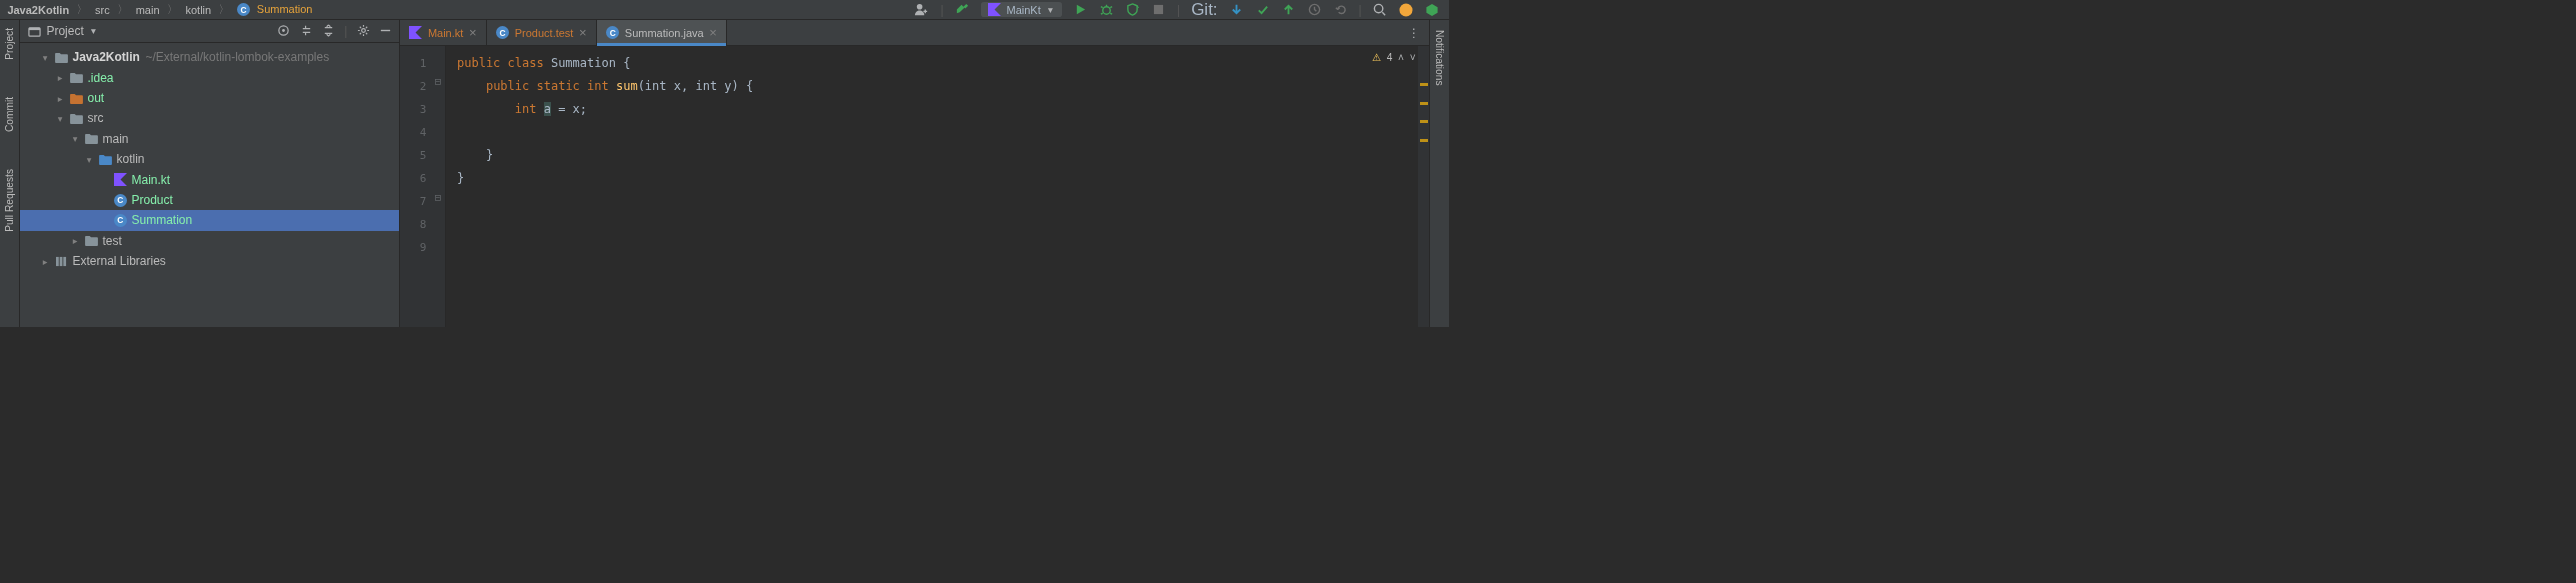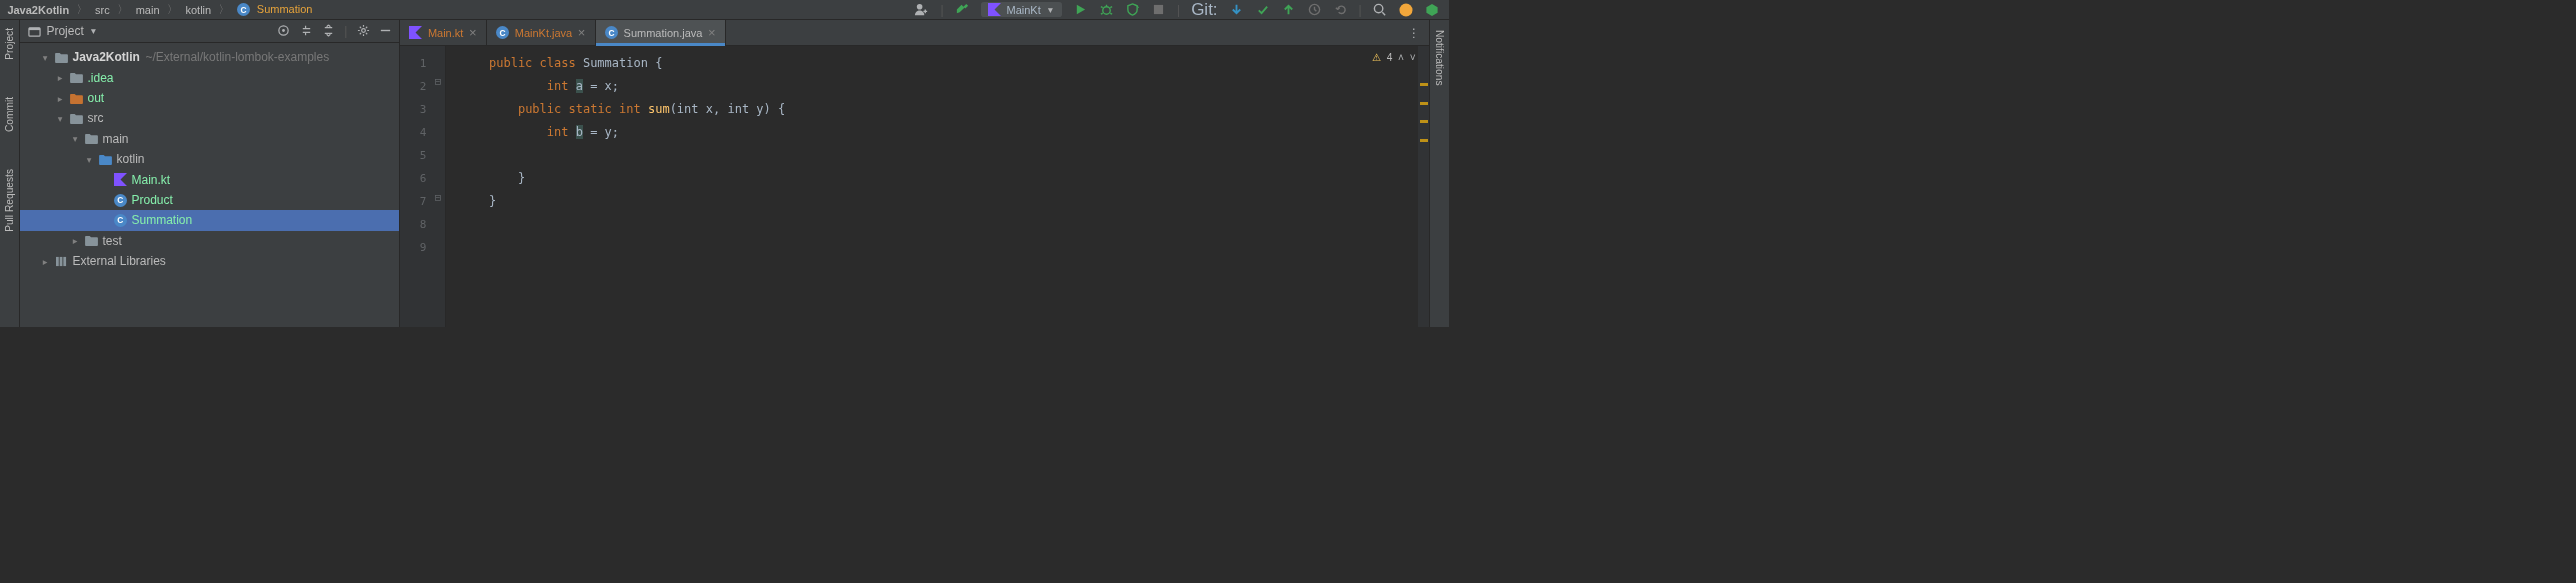--- a/index.html
+++ b/index.html
@@ -199,21 +199,21 @@
 .gutter-num { height: 23px; padding-right: 18.6px; line-height: 23px; }
 .gutter-mark { position: absolute; right: 3.7px; width: 9.3px; height: 9.3px; color: #606366; }
 .code {
   flex: 1;
   padding-top: 5.6px;
   font-family: "Menlo", "Consolas", monospace;
   font-size: 12px;
   color: #a9b7c6;
   padding-left: 11px;
 }
-.code-line { height: 23px; line-height: 23px; white-space: pre; margin-left: 32px; }
+.code-line { height: 23px; line-height: 23px; white-space: pre; }
 .kw { color: #cc7832; }
 .fn { color: #ffc66d; }
 .id-hl { background: #3b514d; }
 .errstrip {
   position: absolute;
   right: 0;
   top: 0;
   bottom: 0;
   width: 11px;
   background: #313335;
@@ -518,21 +518,21 @@
               <path d="M0 0h14L7 7l7 7H0z" fill="#7f52ff"></path>
             </svg>
           </span>
           <span class="tab-label orange">Main.kt</span>
           <span class="tab-close">×</span>
         </div>
         <div class="tab">
           <span style="display: inline-flex;">
             <span class="circle-c">C</span>
           </span>
-          <span class="tab-label orange">MainKt.java</span>
+          <span class="tab-label orange">Product.test</span>
           <span class="tab-close">×</span>
         </div>
         <div class="tab active">
           <span style="display: inline-flex;">
             <span class="circle-c">C</span>
           </span>
           <span class="tab-label">Summation.java</span>
           <span class="tab-close">×</span>
         </div>
       </div>
@@ -549,23 +549,22 @@
         <div class="gutter-num">3</div>
         <div class="gutter-num">4</div>
         <div class="gutter-num">5</div>
         <div class="gutter-num">6</div>
         <div class="gutter-num">7</div>
         <div class="gutter-num">8</div>
         <div class="gutter-num">9</div>
       </div>
     <div class="code">
       <div class="code-line"><span class="kw">public class </span><span>Summation </span><span>{</span></div>
+      <div class="code-line"><span>    </span><span class="kw">public static int </span><span class="fn">sum</span><span>(int x, int y) {</span></div>
       <div class="code-line"><span>        </span><span class="kw">int </span><span class="id-hl">a</span><span> = x;</span></div>
-      <div class="code-line"><span>    </span><span class="kw">public static int </span><span class="fn">sum</span><span>(int x, int y) {</span></div>
-      <div class="code-line"><span>        </span><span class="kw">int </span><span class="id-hl">b</span><span> = y;</span></div>
       <div class="code-line"></div>
       <div class="code-line"><span>    </span><span>}</span></div>
       <div class="code-line"><span>}</span></div>
       <div class="code-line"></div>
     </div>
     <div class="inspection">
       <span class="warn-tri">⚠</span>
       <span>4</span>
       <span style="color:#afb1b3;">˄</span>
       <span style="color:#afb1b3;">˅</span>

